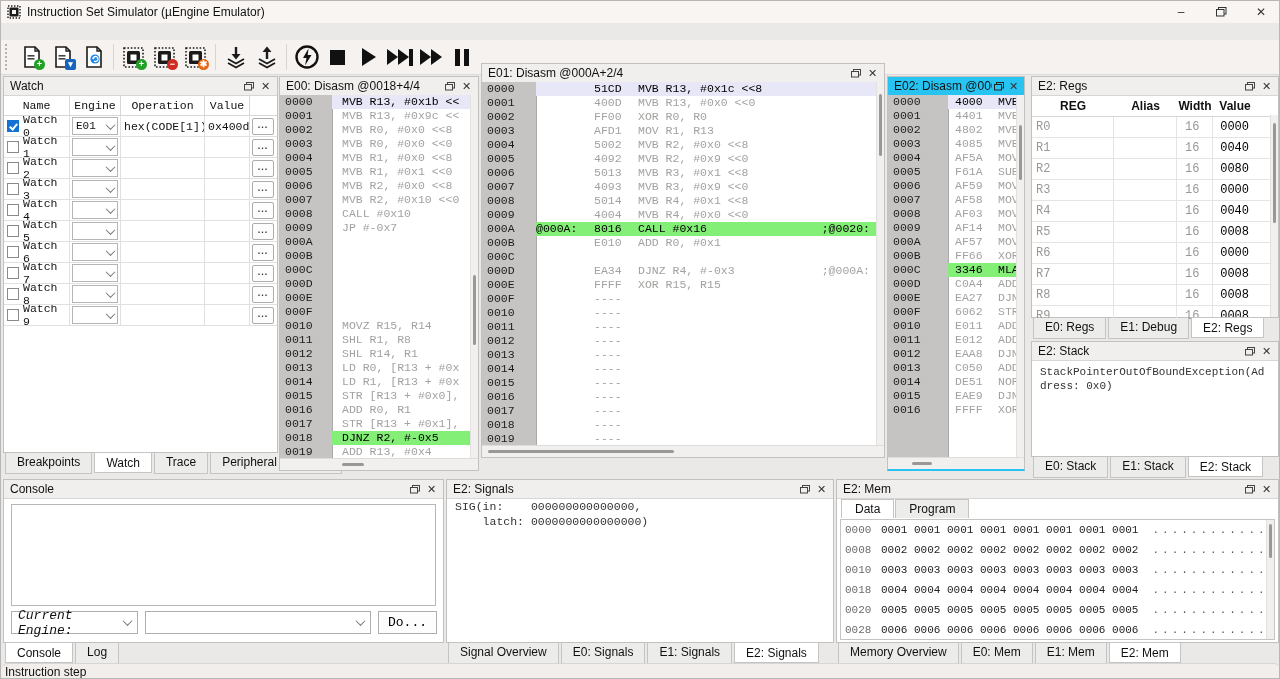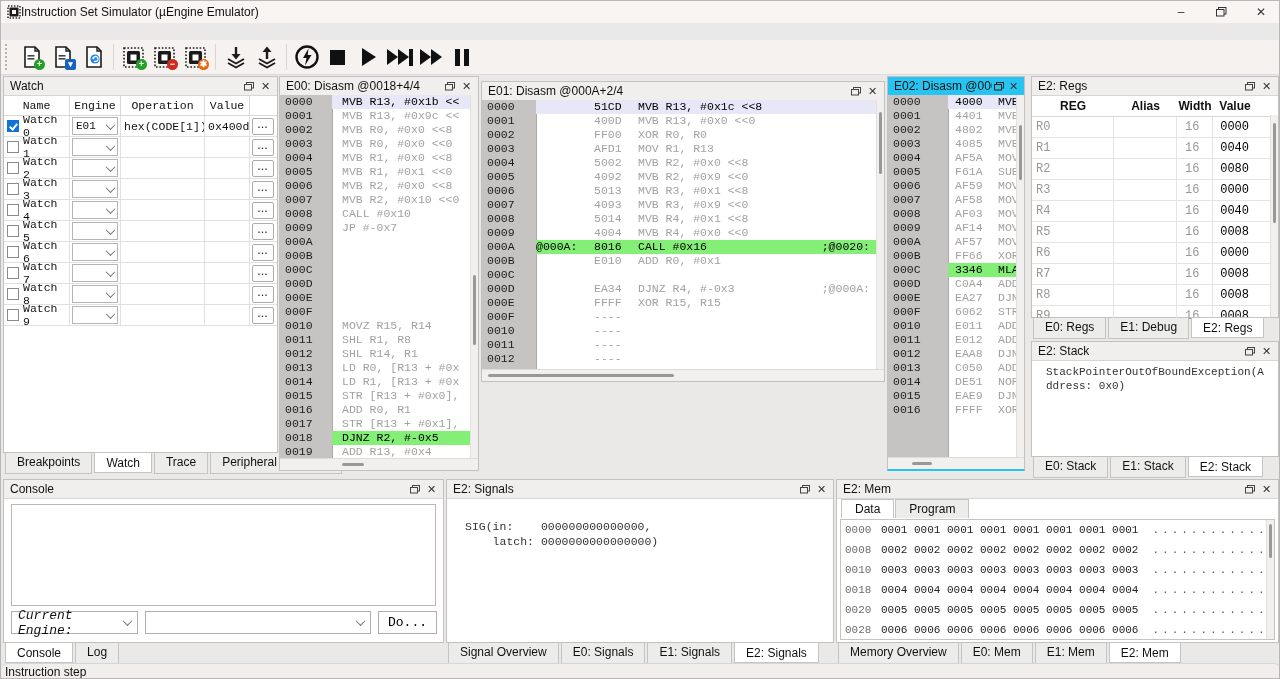--- a/index.html
+++ b/index.html
@@ -1,19 +1,19 @@
 <!DOCTYPE html>
 <html><head>
 <meta charset="utf-8">
 <style>
   html,body{margin:0;padding:0;background:#d8d6d4;}
   #app{position:relative;width:1280px;height:679px;background:#ebe9e8;font-family:"Liberation Sans",sans-serif;overflow:hidden;border:1px solid #b9b7b5;box-sizing:border-box;}
   
   .titlebar{position:absolute;left:0;top:0;width:1280px;height:22px;background:#f8f5f2;display:flex;align-items:center;padding-left:6px;box-sizing:border-box;}
-  .wtitle{font-size:12px;color:#111;}
+  .wtitle{font-size:12px;color:#111;margin-left:6px;}
   .wctrls{margin-left:auto;display:flex;height:22px;}
   .wc{width:40px;height:22px;display:flex;align-items:center;justify-content:center;font-size:12px;color:#333;}
   .menubar{position:absolute;left:0;top:22px;width:1280px;height:17px;background:#f8f5f2;display:flex;align-items:center;}
   .menuitem{padding:0 9px;font-size:12px;color:#111;}
   .toolbar{position:absolute;left:0;top:39px;width:1280px;height:35px;background:#f5f2f0;border-bottom:1px solid #dcdada;display:flex;align-items:center;padding-left:3px;box-sizing:border-box;}
   .thandle{width:5px;height:26px;border-left:2px dotted #b5b3b1;margin:0 4px 0 1px;}
   .tbtn{width:31px;height:30px;display:flex;align-items:center;justify-content:center;position:relative;}
   .tsep{width:1px;height:26px;background:#d8d6d4;margin:0 4px;}
   .badge{position:absolute;width:11px;height:11px;border-radius:50%;right:2px;bottom:2px;color:#fff;font:bold 9px/11px "Liberation Sans",sans-serif;text-align:center;}
   .b-green{background:#23a127;}
@@ -85,22 +85,22 @@
   .rt-head{display:flex;height:20px;border-bottom:1px solid #d9d7d5;font:12px "Liberation Sans",sans-serif;font-weight:bold;color:#111;align-items:center;}
   .rt-head span{text-align:center;}
   .r-reg{width:82px;}.r-alias{width:63px;}.r-width{width:36px;}.r-value{width:44px;}
   .rrow{display:flex;height:20px;border-bottom:1px solid #e6e4e2;font:12px "Liberation Mono",monospace;align-items:center;}
   .rrow span{border-right:1px solid #e6e4e2;height:100%;display:flex;align-items:center;box-sizing:border-box;}
   .rrow .r-reg{padding-left:4px;color:#9a9896;}
   .rrow .r-alias{color:#9a9896;}
   .rrow .r-width{padding-left:8px;color:#9a9896;}
   .rrow .r-value{justify-content:flex-end;padding-right:8px;color:#000;border-right:none;}
   
-  .mono-text{font:11px "Liberation Mono",monospace;color:#333;padding:4px 14px;word-break:break-all;line-height:14px;}
-  .sig-pre{font:11.5px "Liberation Mono",monospace;color:#333;padding:20px 8px;white-space:pre;line-height:15px;margin-left:10px;}
+  .mono-text{font:11px "Liberation Mono",monospace;color:#333;padding:4px 8px;word-break:break-all;line-height:14px;}
+  .sig-pre{font:11.5px "Liberation Mono",monospace;color:#333;padding:0 8px;white-space:pre;line-height:15px;}
   
   .console-out{position:absolute;left:7px;right:7px;top:24px;height:100px;border:1px solid #b9b7b5;background:#fff;}
   .console-ctl{position:absolute;left:7px;right:6px;bottom:8px;height:23px;display:flex;gap:7px;align-items:stretch;}
   .combo2{border:1px solid #b0aeac;background:#fff;display:flex;align-items:center;padding:0 6px;gap:4px;font:13px "Liberation Mono",monospace;color:#111;box-sizing:border-box;}
   .btn-do{border:1px solid #b0aeac;background:#fdfdfd;display:flex;align-items:center;justify-content:center;font:13px "Liberation Mono",monospace;width:59px;box-sizing:border-box;}
   
   .mem-tabs{position:absolute;left:1px;top:19px;display:flex;gap:1px;padding-left:3px;}
   .mem-grid{position:absolute;left:3px;right:3px;top:39px;bottom:2px;border:1px solid #c6c4c2;overflow:hidden;background:#fff;}
   .mrow{display:flex;height:20px;align-items:center;font:11px "Liberation Mono",monospace;white-space:pre;}
   .maddr{width:36px;flex:none;padding-left:4px;color:#6f6d6b;}
@@ -651,21 +651,21 @@
 
     </div>
     <div class="vscroll">
         <span class="vthumb" style="top:180px;height:70px;"></span>
       </div>
     <div class="hscroll">
         <span class="hthumb" style="left:62px;width:22px;"></span>
       </div>
   </div>
 
-  <div class="panel" style="left:480px;top:80px;width:404px;height:301px;">
+  <div class="panel" style="left:480px;top:62px;width:404px;height:395px;">
     <div class="ptitle">
       <span class="pt-label">E01: Disasm @000A+2/4</span>
         <span class="sp"></span>
       <span class="wbtn">
           <svg width="10" height="9" viewBox="0 0 10 9">
             <rect x="2.5" y="0.5" width="7" height="5.5" fill="none" stroke="#444"></rect>
             <rect x="0.5" y="2.5" width="7" height="5.5" fill="#f1efee" stroke="#444"></rect>
           </svg>
         </span>
       <span class="wbtn">✕</span>

